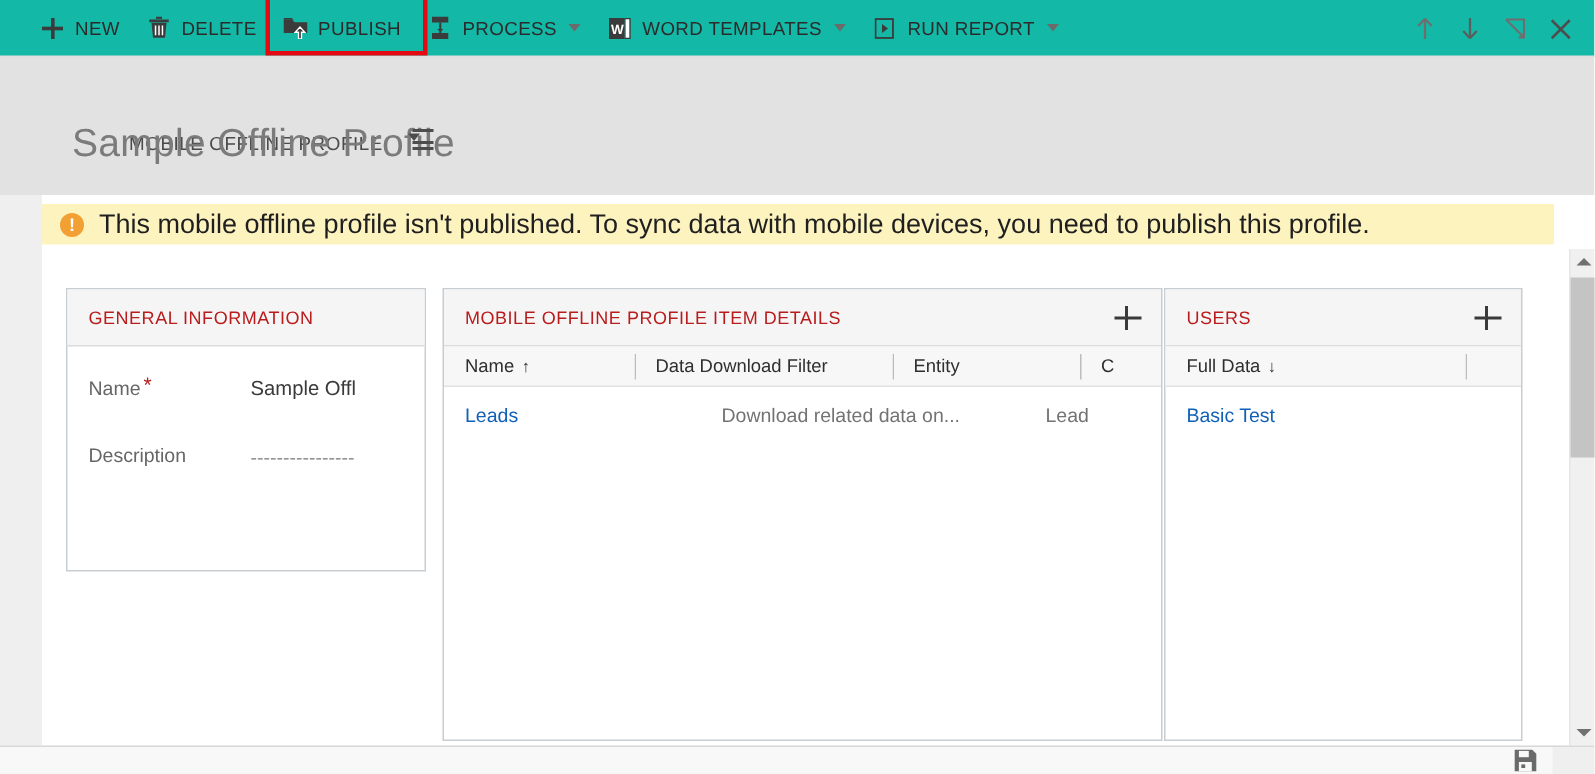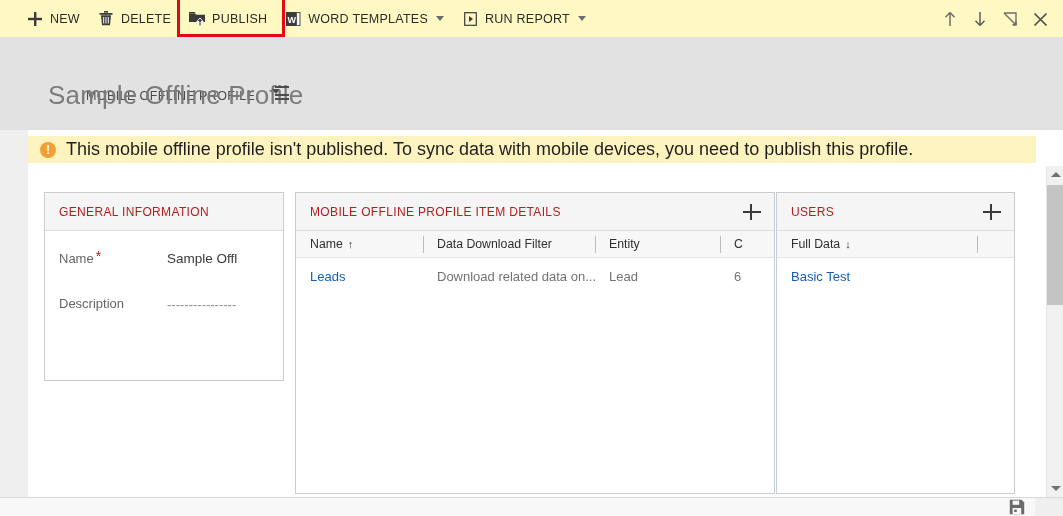--- a/index.html
+++ b/index.html
@@ -17,21 +17,21 @@
     width: 1063px;
     height: 516px;
     background: #ffffff;
   }
 
   
   .commandbar {
     position: absolute;
     left: 0; top: 0;
     width: 1063px; height: 38px;
-    background: #fef9c3;
+    background: #14b8a6;
     border-bottom: 1px solid #e0e0e0;
     display: flex;
     align-items: center;
     padding-left: 18px;
   }
   .cmd {
     display: flex;
     align-items: center;
     height: 38px;
     padding: 0 9px;
@@ -298,20 +298,21 @@
     left: 0; top: 5px;
     width: 1px; height: 17px;
     background: #bcbcbc;
   }
   .sortarrow { font-size: 11px; color: #2f2f2f; margin-left: 5px; }
 
   .grow {
     display: flex;
     height: 36px;
     align-items: center;
+    gap: 44px;
   }
   .gc {
     font-size: 13px;
     color: #737373;
     padding-left: 14px;
     white-space: nowrap;
     overflow: hidden;
     flex: 0 0 auto;
   }
   .glink {
@@ -412,20 +413,32 @@
       <span class="cmd-ico">
         <svg width="16" height="15" viewBox="0 0 16 15">
           <path d="M0 2.2 h6 l1.4 1.6 H16 V11 H0 z" fill="#3b3b3b"></path>
           <path d="M0 1 h5.6 l1 1.1 H0 z" fill="#3b3b3b"></path>
           <path d="M10 15 V10.5 h-2.2 L11 7 l3.2 3.5 H12 V15 z" fill="#3b3b3b" stroke="#fff" stroke-width="0.9"></path>
         </svg>
       </span>
       <span class="cmd-label">PUBLISH</span>
     </div>
 
+    <div class="cmd">
+      <span class="cmd-ico">
+        <svg width="11" height="15" viewBox="0 0 11 15">
+          <rect x="0" y="0" width="11" height="4" fill="#3b3b3b"></rect>
+          <rect x="0" y="11" width="11" height="4" fill="#3b3b3b"></rect>
+          <rect x="4.8" y="4" width="1.4" height="7" fill="#3b3b3b"></rect>
+          <path d="M5.5 10.5 l2 -2.2 h-4 z" fill="#3b3b3b"></path>
+        </svg>
+      </span>
+      <span class="cmd-label">PROCESS</span>
+      <span class="caret"></span>
+    </div>
 
 
 
     <div class="cmd">
       <span class="cmd-ico">
         <svg width="15" height="14" viewBox="0 0 15 14">
           <rect x="0" y="0" width="10" height="14" fill="#3b3b3b"></rect>
           <text x="1.4" y="10.5" font-family="Liberation Sans, sans-serif" font-size="9" fill="#ffffff" font-weight="bold">W</text>
           <rect x="10.6" y="0.4" width="3.4" height="13.2" fill="#ffffff" stroke="#3b3b3b" stroke-width="0.9"></rect>
         </svg>

